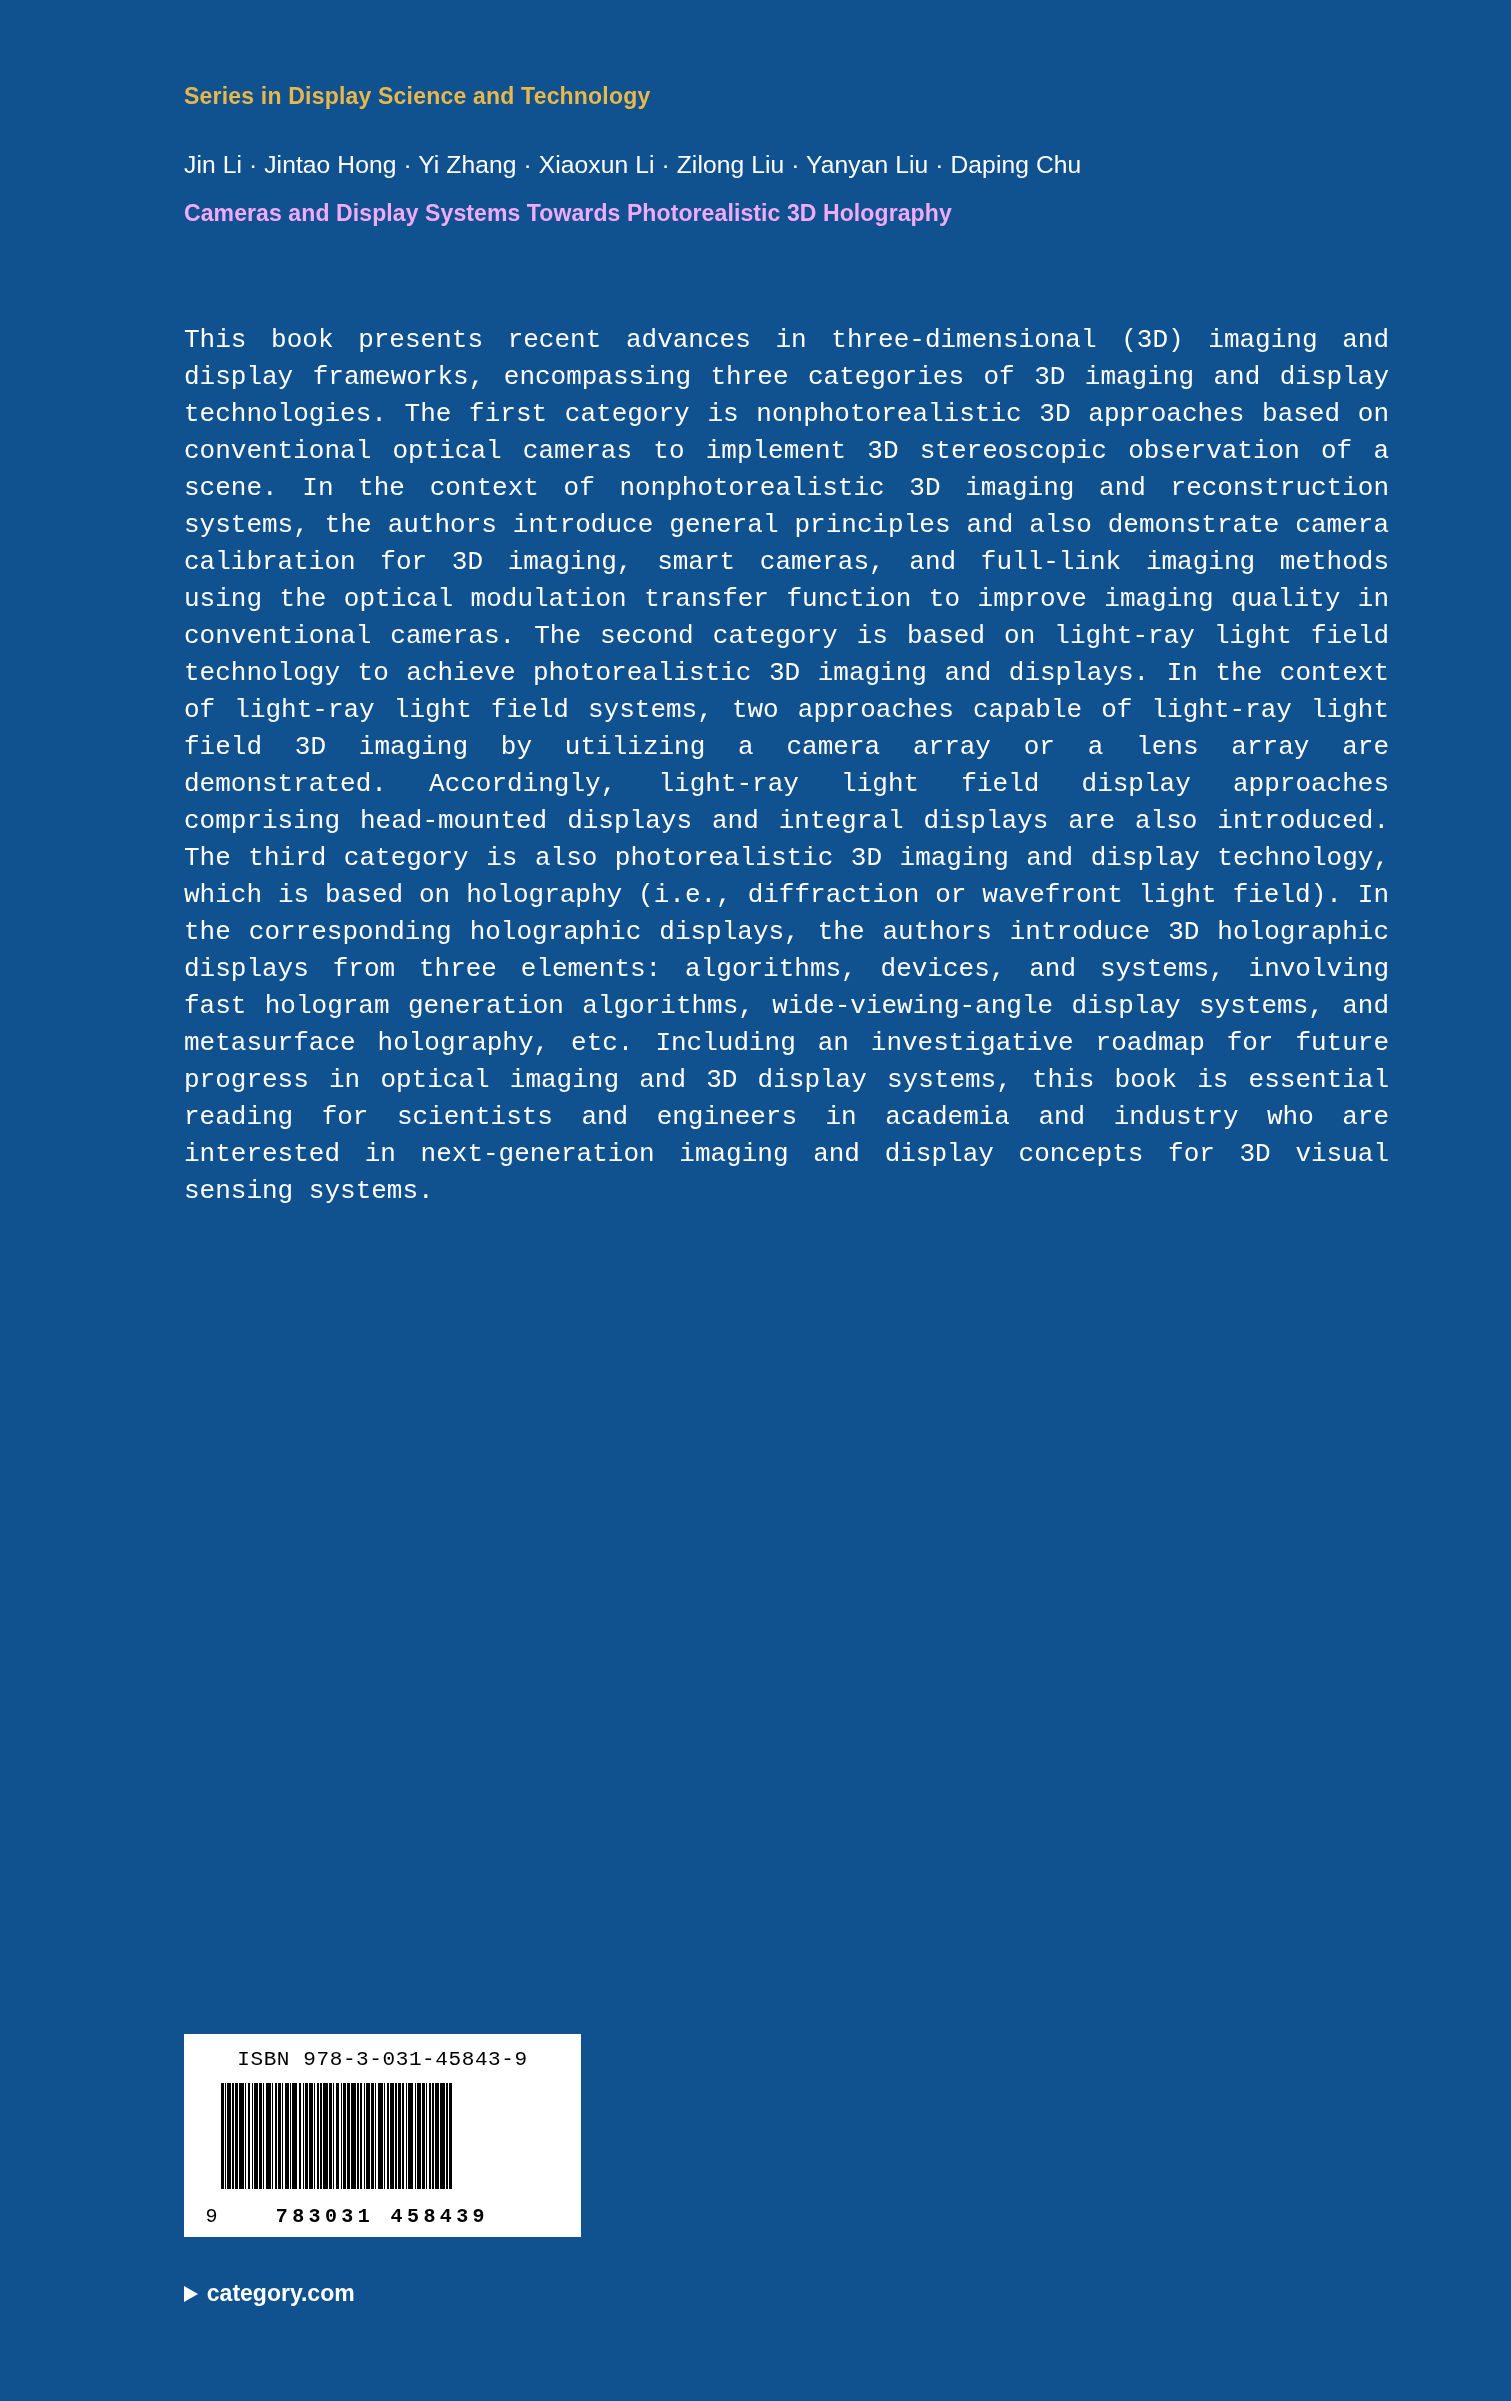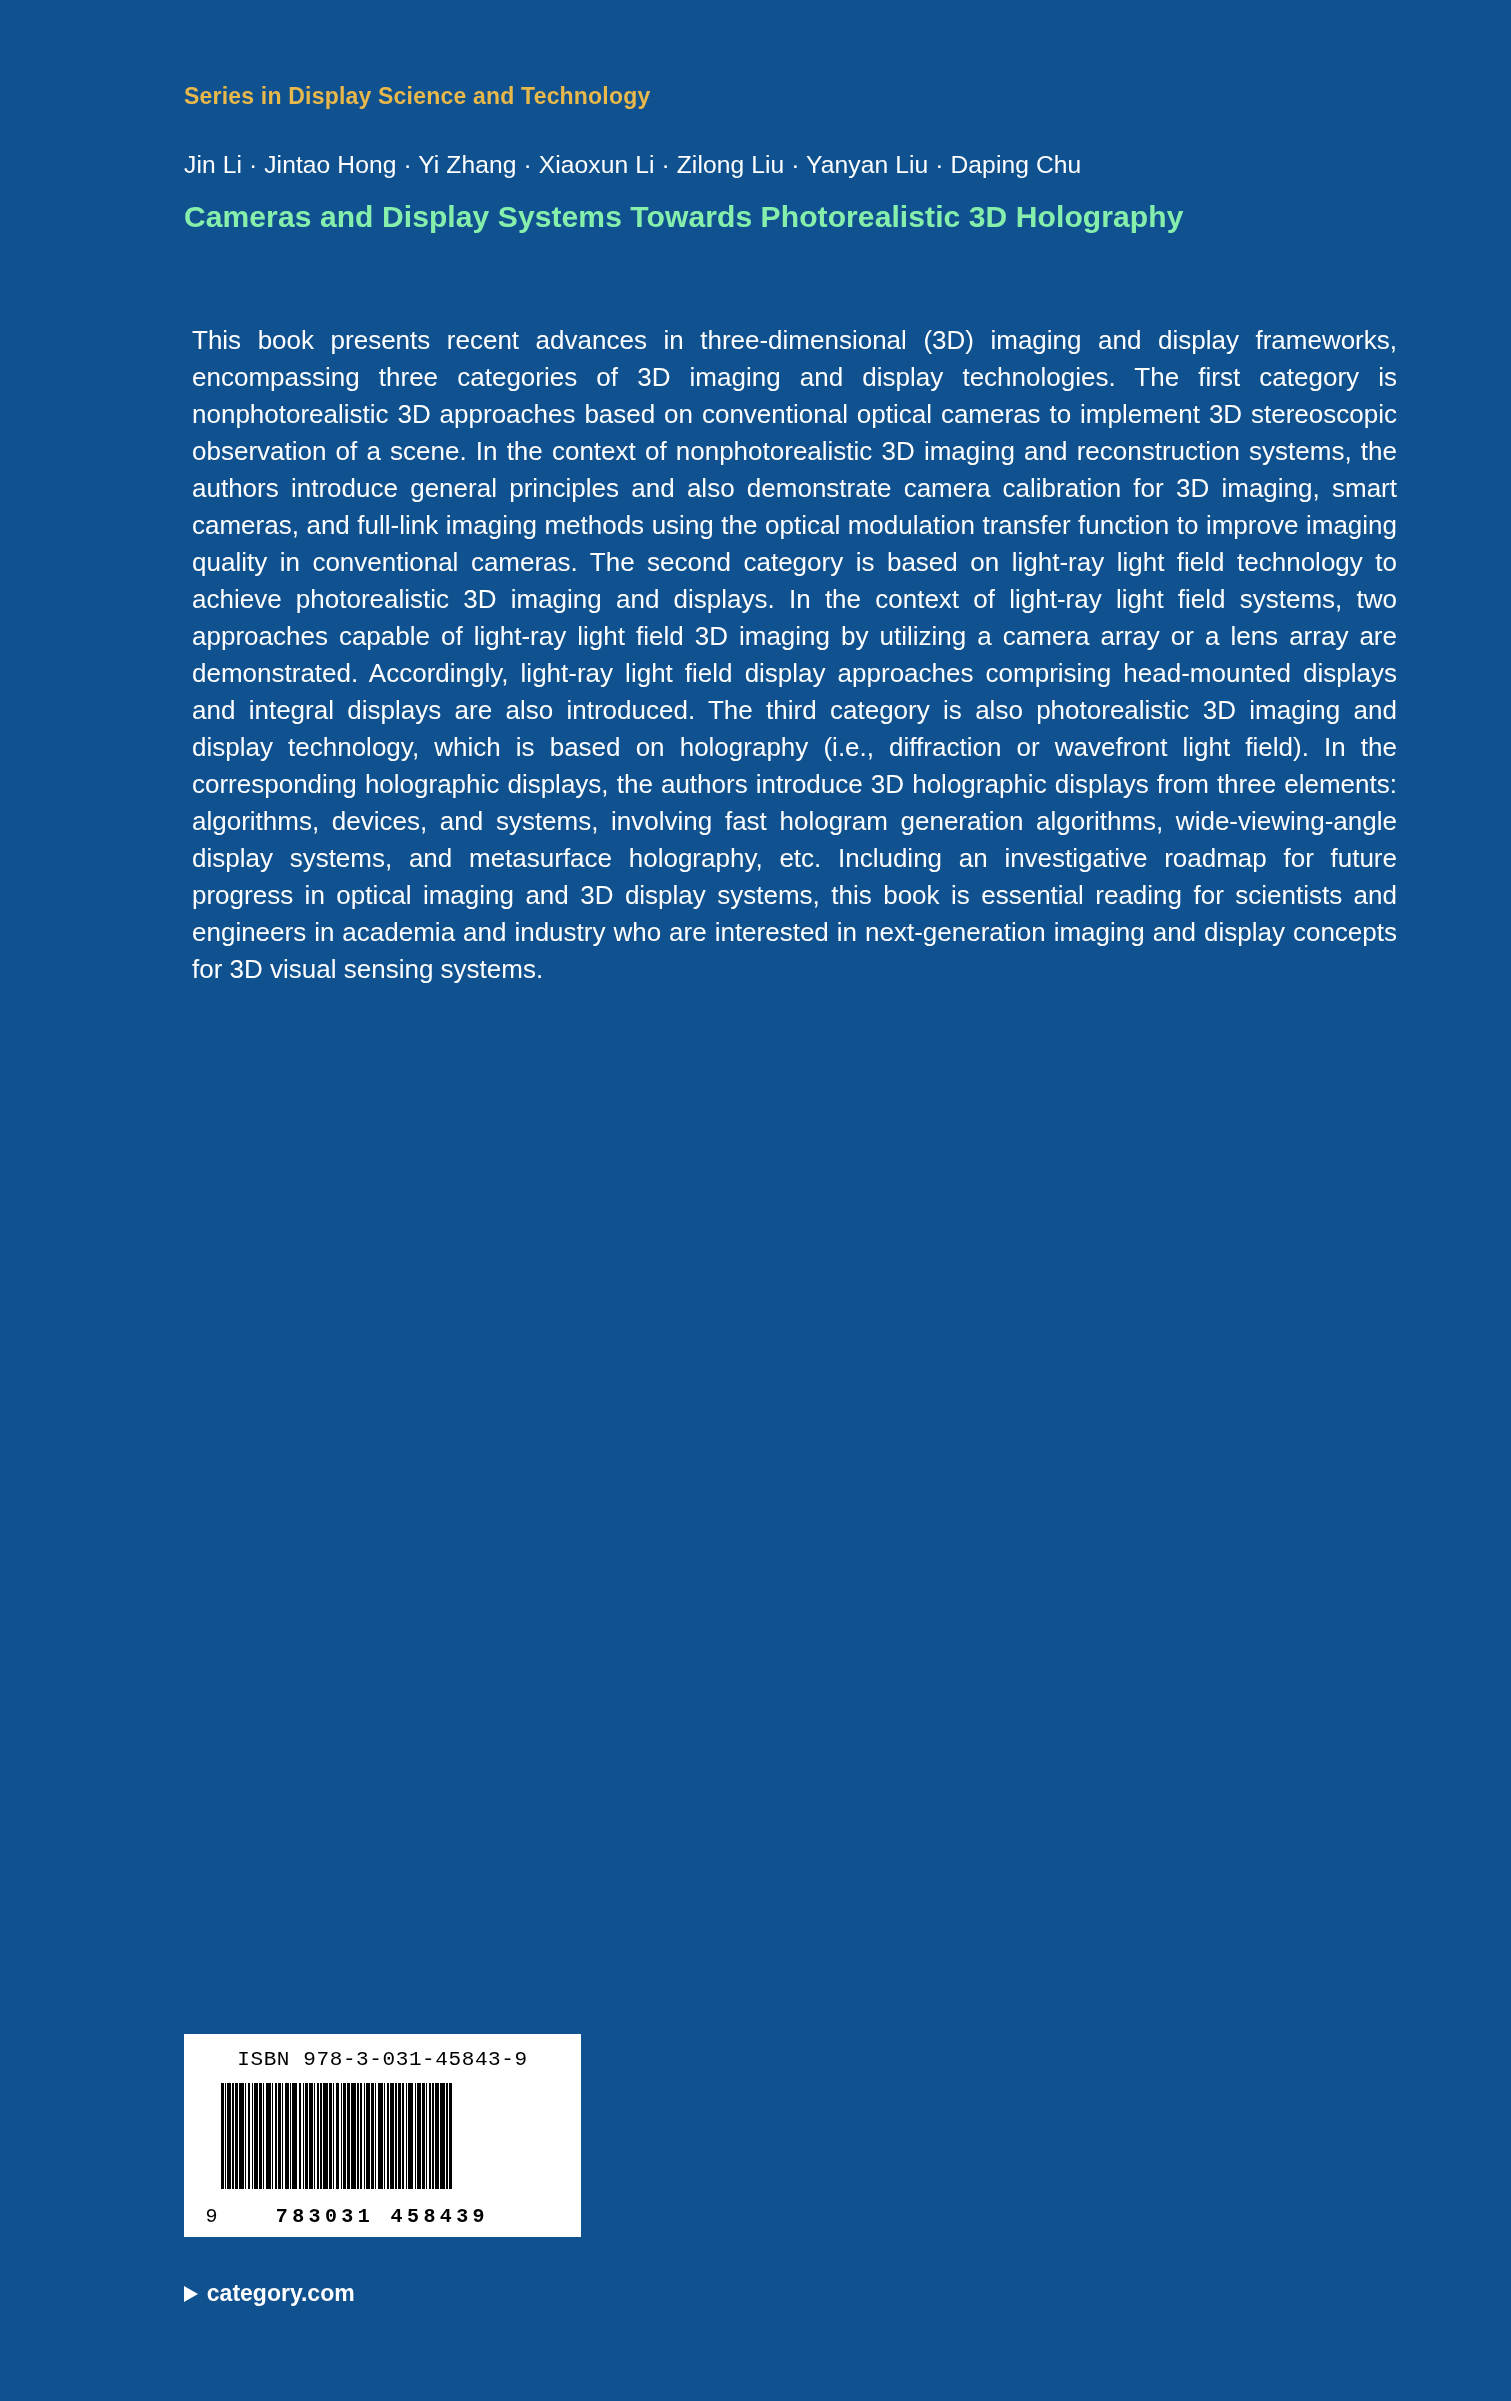--- a/index.html
+++ b/index.html
@@ -42,39 +42,38 @@
     font-family: "Liberation Sans", sans-serif;
     font-size: 24.6px;
     color: #ffffff;
     letter-spacing: 0.1px;
   }
   .title {
     position: absolute;
     left: 0;
     top: 200px;
     font-family: "Liberation Sans", sans-serif;
-    font-size: 30px;
+    font-size: 23px;
     font-weight: bold;
-    color: #86efac;
+    color: #f0abfc;
     letter-spacing: 0.1px;
     white-space: nowrap;
   }
   .blurb {
     position: absolute;
     left: 0;
     top: 322px;
     width: 1205px;
-    font-family: Liberation Sans, sans-serif;
+    font-family: Liberation Mono, monospace;
     font-size: 26px;
     line-height: 37px;
     color: #ffffff;
     text-align: justify;
     text-justify: inter-word;
     hyphens: none;
-    margin-left: 8px;
   }
   .barcode-block {
     position: absolute;
     left: 184px;
     top: 2034px;
     width: 432px;
   }
   .barcode-card {
     background: #ffffff;
     width: 397px;

